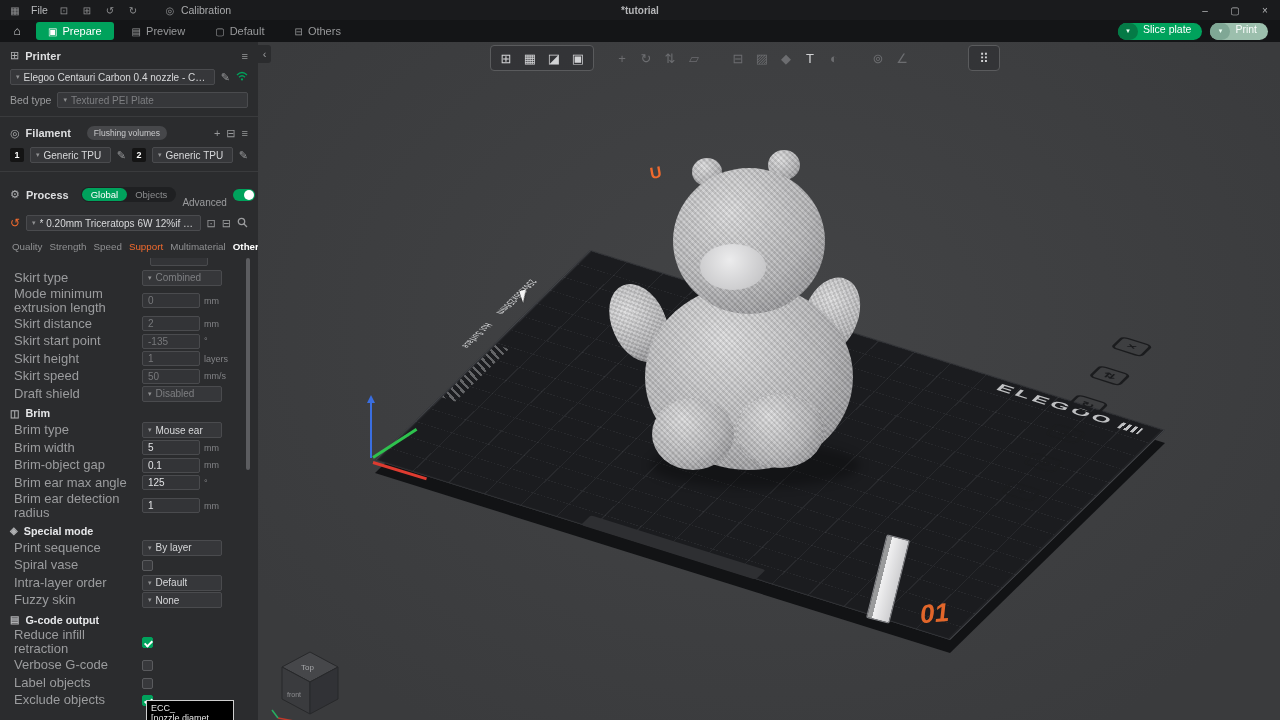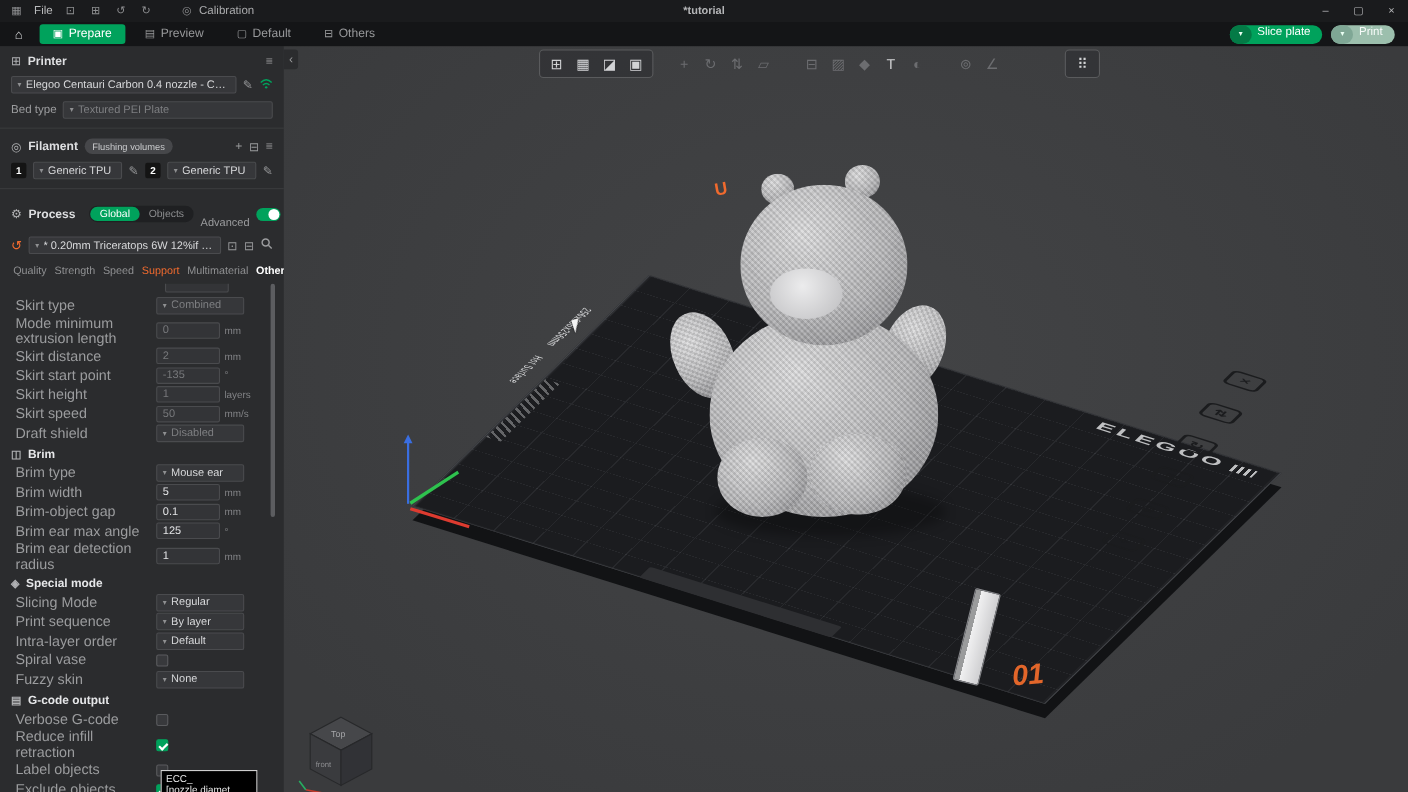--- a/index.html
+++ b/index.html
@@ -312,21 +312,21 @@
       <span class="chev">▾</span>
       <span class="seltext">Textured PEI Plate</span>
     </span>
   </div>
 
   <div class="divider"></div>
 
   <div class="phead">
     <span class="picon">◎</span>
     <span class="ptitle">Filament</span>
-    <span class="pill-sm" style="">Flushing volumes</span>
+    <span class="pill-sm" style="margin-left:10px;">Flushing volumes</span>
     <span class="hicon">+</span>
     <span class="mini">⊟</span>
     <span class="mini">≡</span>
   </div>
   <div class="row">
     <span class="slot">1</span>
     <span class="sel grow">
       <span class="chev">▾</span>
       <span class="seltext">Generic TPU</span>
     </span>
@@ -476,76 +476,67 @@
         <span class="inp">1</span>
         <span class="unit">mm</span>
       </span>
     </div>
 
     <div class="shead">
       <span class="picon">◈</span>
       <span>Special mode</span>
     </div>
     <div class="srow">
-      <span class="slabel">Slicing Mode</span>
-      <span class="sctrl">
-          <span class="sel ctl">
-        <span class="chev">▾</span>
-        <span class="seltext">Regular</span>
-      </span>
-        </span>
-    </div>
-    <div class="srow">
       <span class="slabel">Print sequence</span>
       <span class="sctrl">
           <span class="sel ctl">
         <span class="chev">▾</span>
         <span class="seltext">By layer</span>
       </span>
         </span>
     </div>
     <div class="srow">
+      <span class="slabel">Spiral vase</span>
+      <span class="sctrl">
+          <span class="check" data-checked="false"></span>
+        </span>
+    </div>
+    <div class="srow">
       <span class="slabel">Intra-layer order</span>
       <span class="sctrl">
           <span class="sel ctl">
         <span class="chev">▾</span>
         <span class="seltext">Default</span>
       </span>
         </span>
     </div>
     <div class="srow">
-      <span class="slabel">Spiral vase</span>
-      <span class="sctrl">
-          <span class="check" data-checked="false"></span>
-        </span>
-    </div>
-    <div class="srow">
       <span class="slabel">Fuzzy skin</span>
       <span class="sctrl">
           <span class="sel ctl">
         <span class="chev">▾</span>
         <span class="seltext">None</span>
       </span>
         </span>
     </div>
 
     <div class="shead">
       <span class="picon">▤</span>
       <span>G-code output</span>
     </div>
     <div class="srow">
+      <span class="slabel">Reduce infill retraction</span>
+      <span class="sctrl">
+          <span class="check" data-checked="true"></span>
+        </span>
+    </div>
+    <div class="srow">
       <span class="slabel">Verbose G-code</span>
       <span class="sctrl">
           <span class="check" data-checked="false"></span>
-        </span>
-    </div>
-    <div class="srow">
-      <span class="slabel">Reduce infill retraction</span>
-      <span class="sctrl">
-          <span class="check" data-checked="true"></span>
         </span>
     </div>
     <div class="srow">
       <span class="slabel">Label objects</span>
       <span class="sctrl">
           <span class="check" data-checked="false"></span>
         </span>
     </div>
     <div class="srow">
       <span class="slabel">Exclude objects</span>

